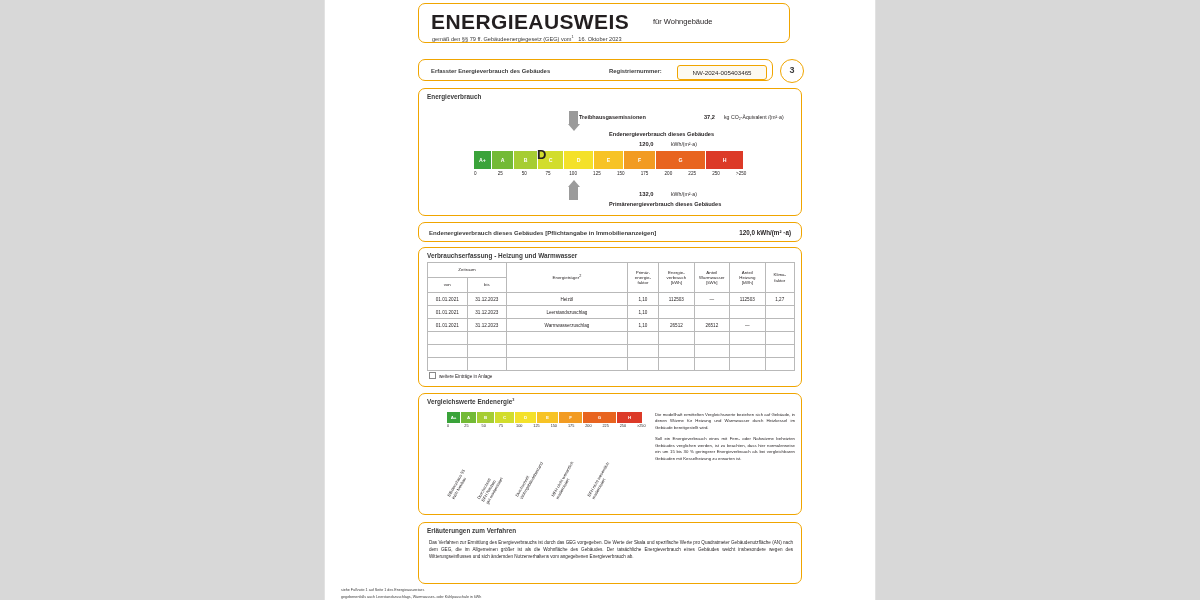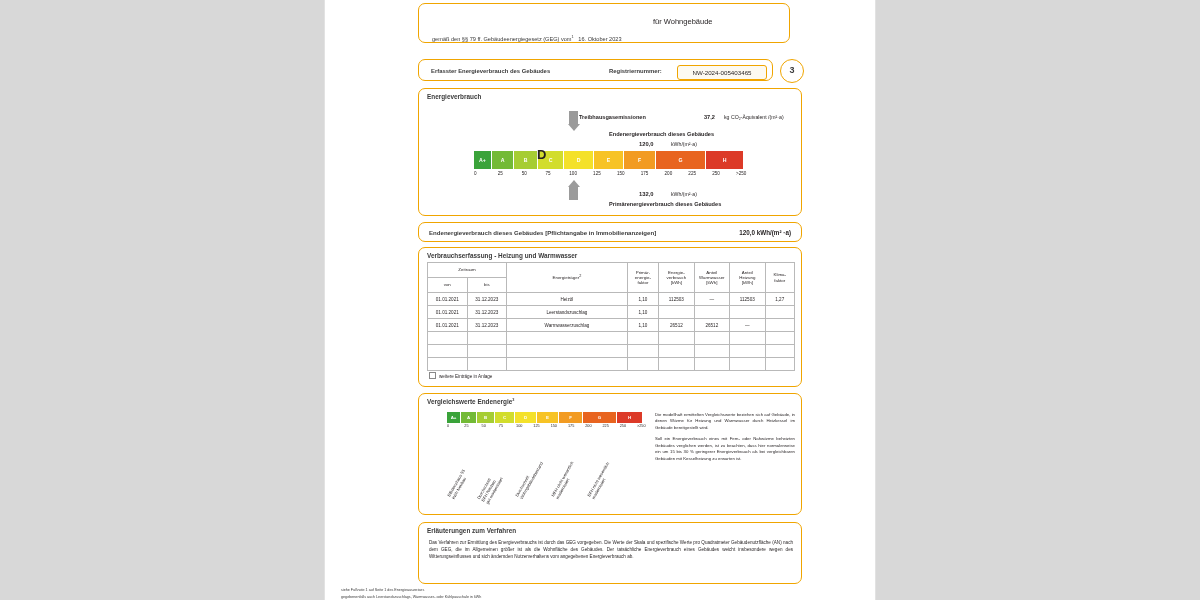--- a/index.html
+++ b/index.html
@@ -106,20 +106,21 @@
   .foot{position:absolute;left:16px;width:360px;font-size:3.7px;color:#3a3a3a;}
   #foot1{top:588px;}
   #foot2{top:595px;}
 </style>
 </head>
 <body>
 
 <div class="page">
 
   <div class="box" id="hdr">
+    <div class="hdr-main">ENERGIEAUSWEIS</div>
     <div class="hdr-sub">für Wohngebäude</div>
     <div class="hdr-law">
       <span>gemäß den §§ 79 ff. Gebäudeenergiegesetz (GEG) vom</span><span class="sup">1</span>&nbsp;&nbsp;&nbsp;<span>16. Oktober 2023</span>
     </div>
   </div>
 
   <div class="box" id="reg">
     <div class="reg-label">Erfasster Energieverbrauch des Gebäudes</div>
     <div class="reg-regtext">Registriernummer:</div>
     <div class="reg-field">NW-2024-005403465</div>

